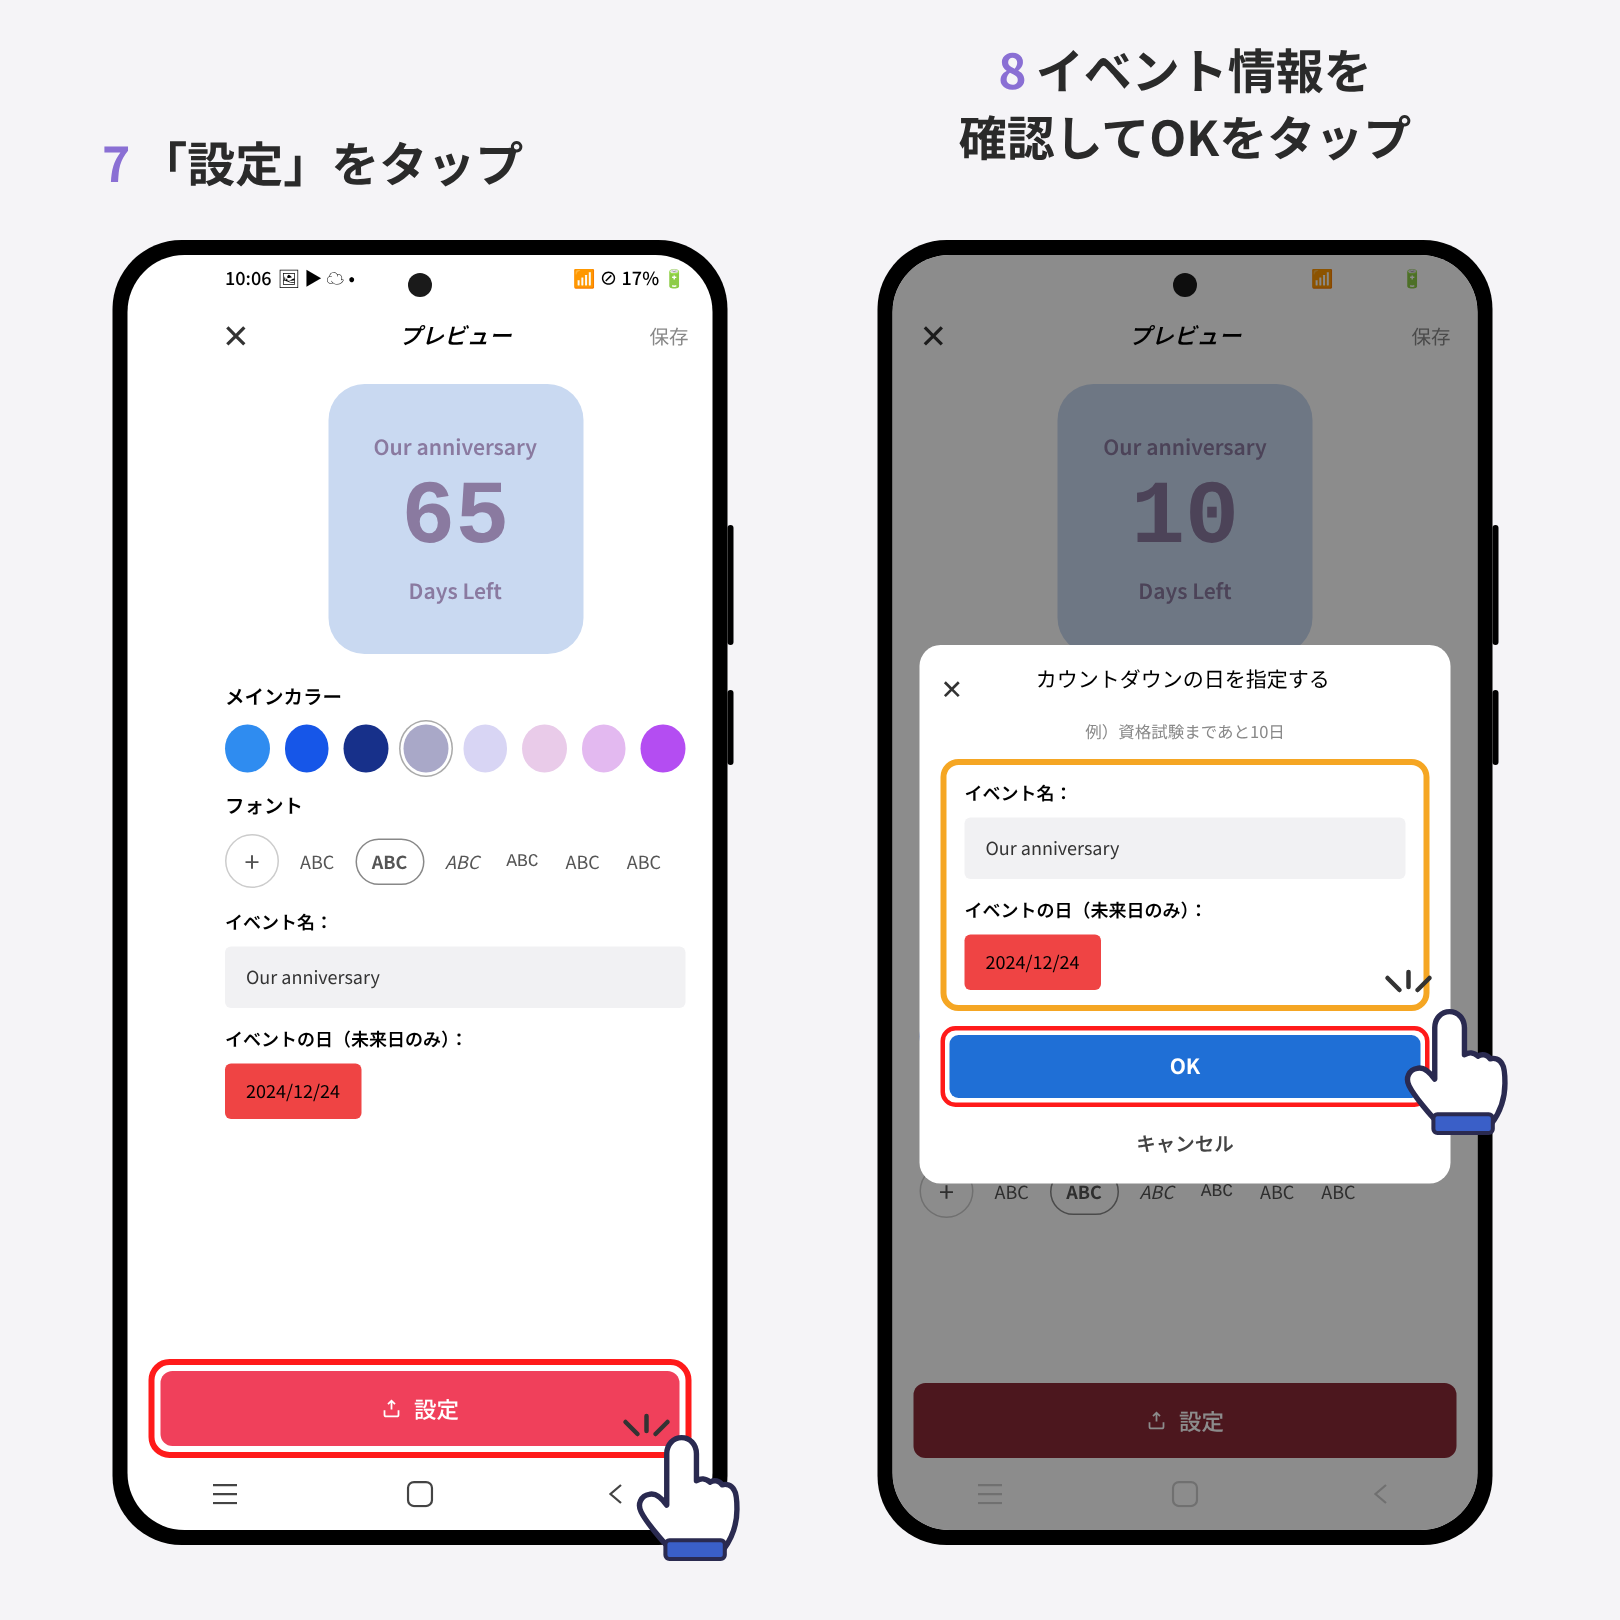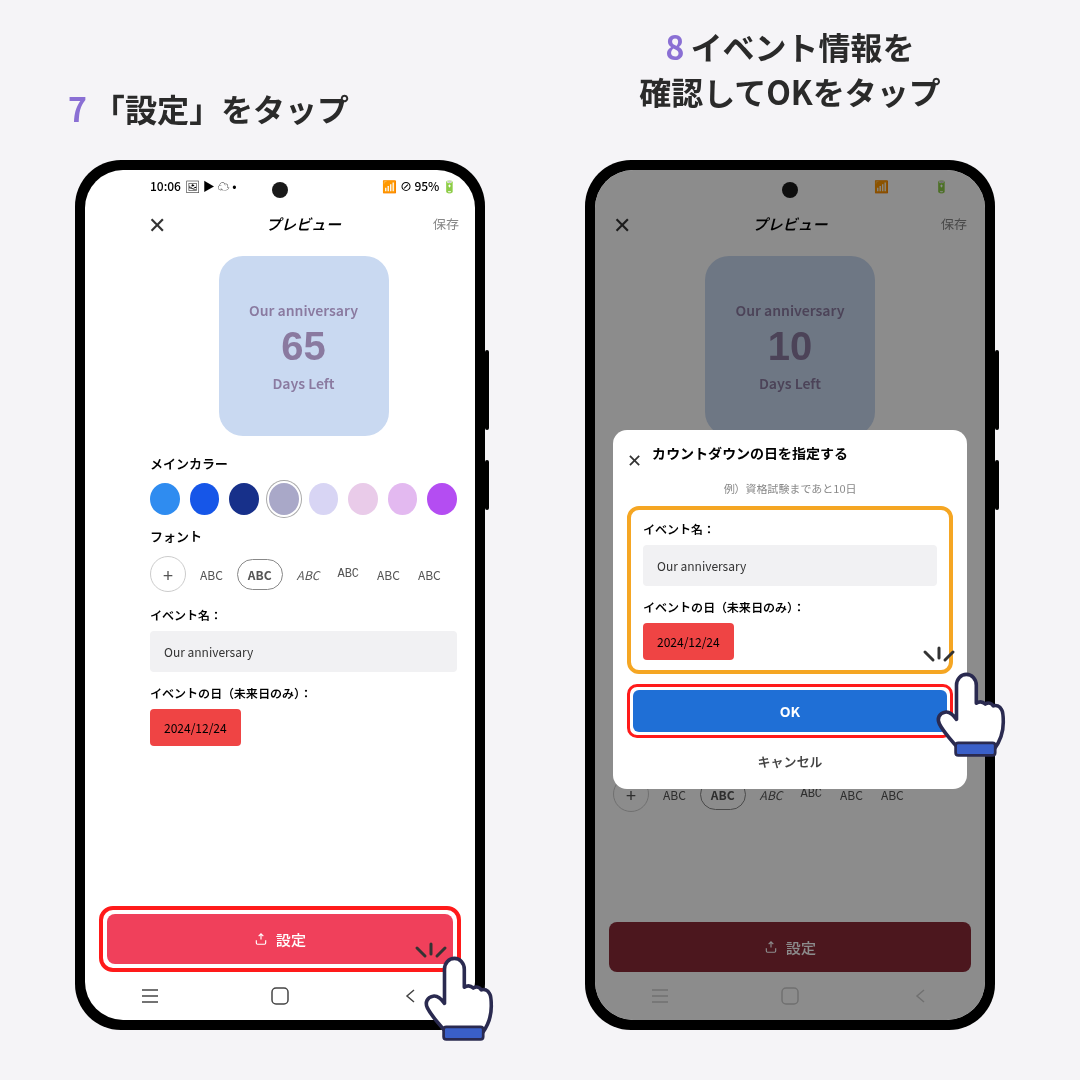--- a/index.html
+++ b/index.html
@@ -111,21 +111,21 @@
       background: #c9d9f1;
       border-radius: 24px;
       margin: 10px auto 18px;
       display: flex;
       flex-direction: column;
       align-items: center;
       justify-content: center;
       gap: 4px;
     }
     .preview-card .wt { color: #8a7aa0; font-size: 14px; font-weight: 600; }
-    .preview-card .wn { color: #8a7aa0; font-size: 40px; font-weight: 700; font-family: Liberation Sans, sans-serif; }
+    .preview-card .wn { color: #8a7aa0; font-size: 60px; font-weight: 700; font-family: Liberation Mono, monospace; }
     .preview-card .wl { color: #8a7aa0; font-size: 14px; font-weight: 600; text-align: right; }
 
     .section-label { font-size: 13px; font-weight: 600; margin: 12px 0 10px; }
 
     .color-row { display: flex; gap: 10px; margin-bottom: 8px; }
     .swatch { width: 32px; height: 32px; border-radius: 50%; }
     .swatch.selected { box-shadow: 0 0 0 2px #fff, 0 0 0 3px #aaa; }
 
     .font-row { display: flex; gap: 10px; align-items: center; margin-bottom: 14px; flex-wrap: nowrap; }
     .font-add {
@@ -200,21 +200,21 @@
       top: 260px;
       left: 18px;
       right: 18px;
       background: #fff;
       border-radius: 14px;
       z-index: 20;
       padding: 14px 14px 18px;
     }
     .dialog-header { display: flex; align-items: flex-start; gap: 10px; margin-bottom: 8px; }
     .dialog-close { font-size: 18px; color: #333; margin-top: 2px; }
-    .dialog-title { font-size: 14px; font-weight: 700; flex: 1; line-height: 1.4; }
+    .dialog-title { font-size: 14px; font-weight: 400; text-align: center; flex: 1; line-height: 1.4; }
     .dialog-hint { font-size: 11px; color: #888; text-align: center; margin-bottom: 10px; }
     .ok-btn {
       background: #1f6fd6; color: #fff; border-radius: 6px; height: 42px;
       display: flex; align-items: center; justify-content: center; font-weight: 700; font-size: 14px;
     }
     .cancel-btn { text-align: center; font-size: 13px; font-weight: 600; color: #444; margin-top: 14px; }
 
     .hand {
       position: absolute;
       width: 90px;
@@ -247,21 +247,21 @@
 <div class="phone phone-left">
   <div class="side-btn vol"></div>
   <div class="side-btn pwr"></div>
   <div class="screen">
     <div class="status-bar">
       <div class="status-left">
         <span>10:06</span>
         <span>🖼 ▶ ☁ •</span>
       </div>
       <div class="status-right">
-        <span>📶 ⊘ 95% 🔋</span>
+        <span>📶 ⊘ 17% 🔋</span>
       </div>
     </div>
 
     <div class="app-header">
       <span class="close-x">✕</span>
       <span class="title">プレビュー</span>
       <span class="save">保存</span>
     </div>
 
     <div class="content">

